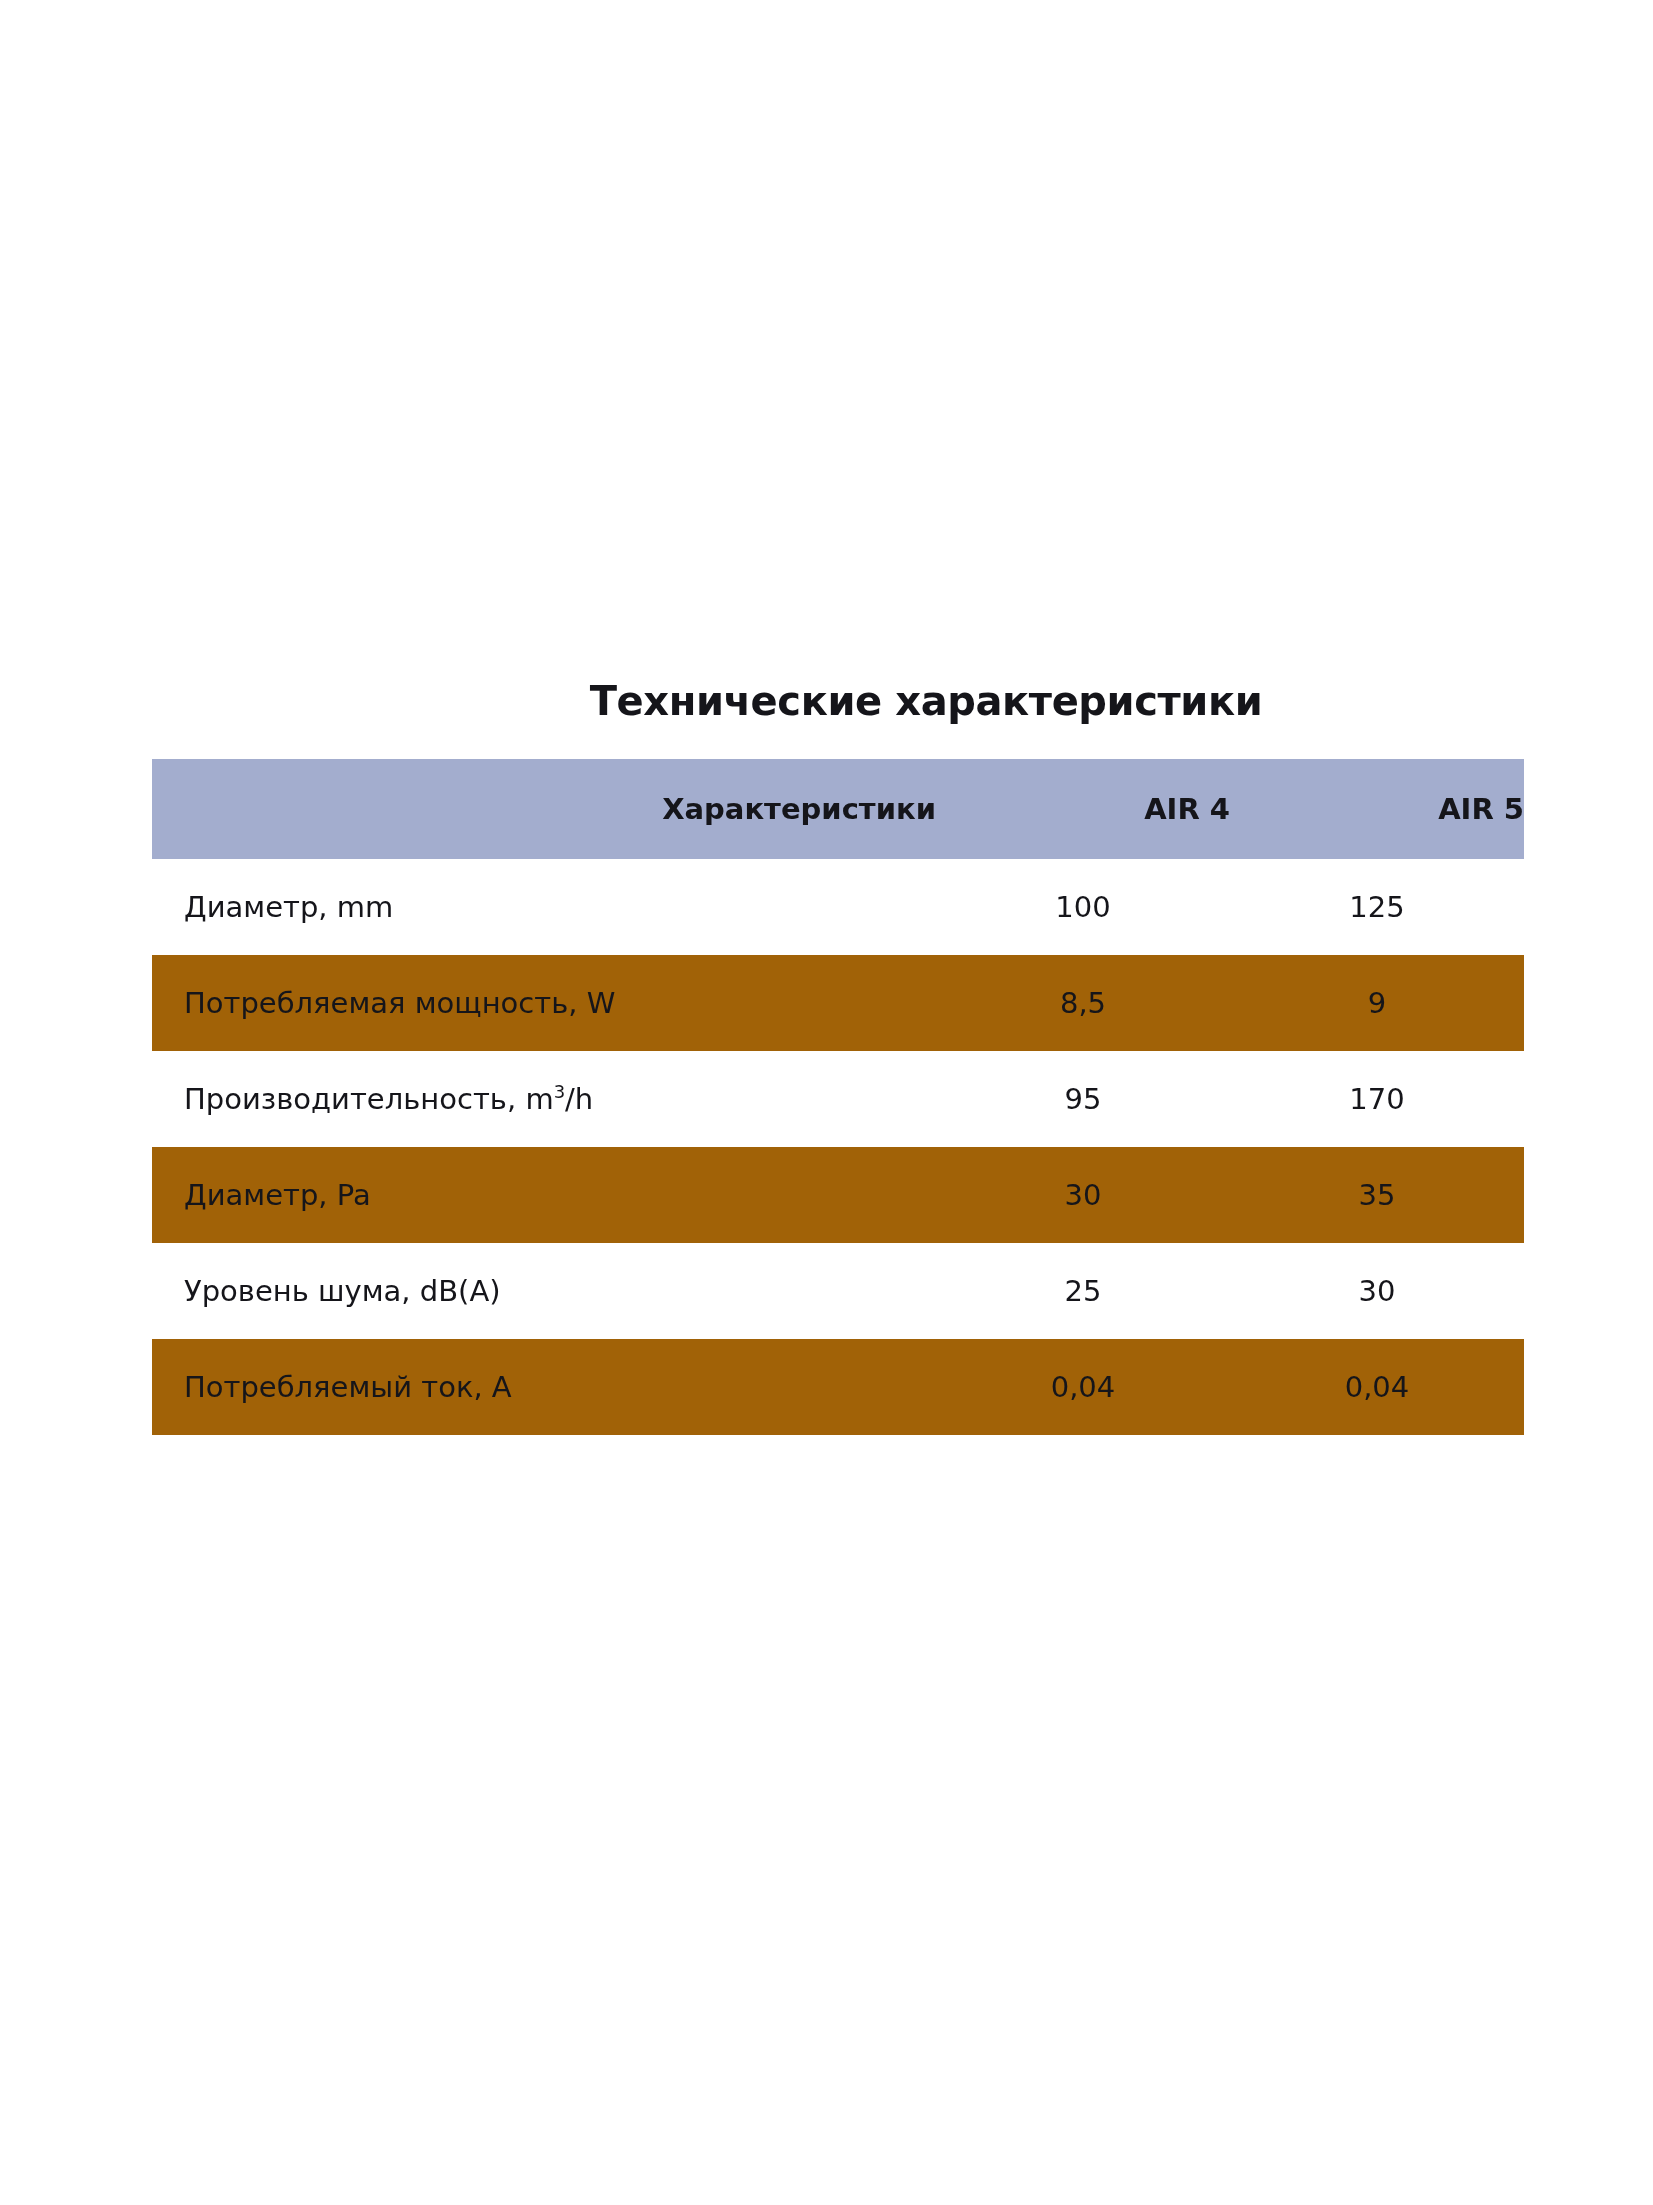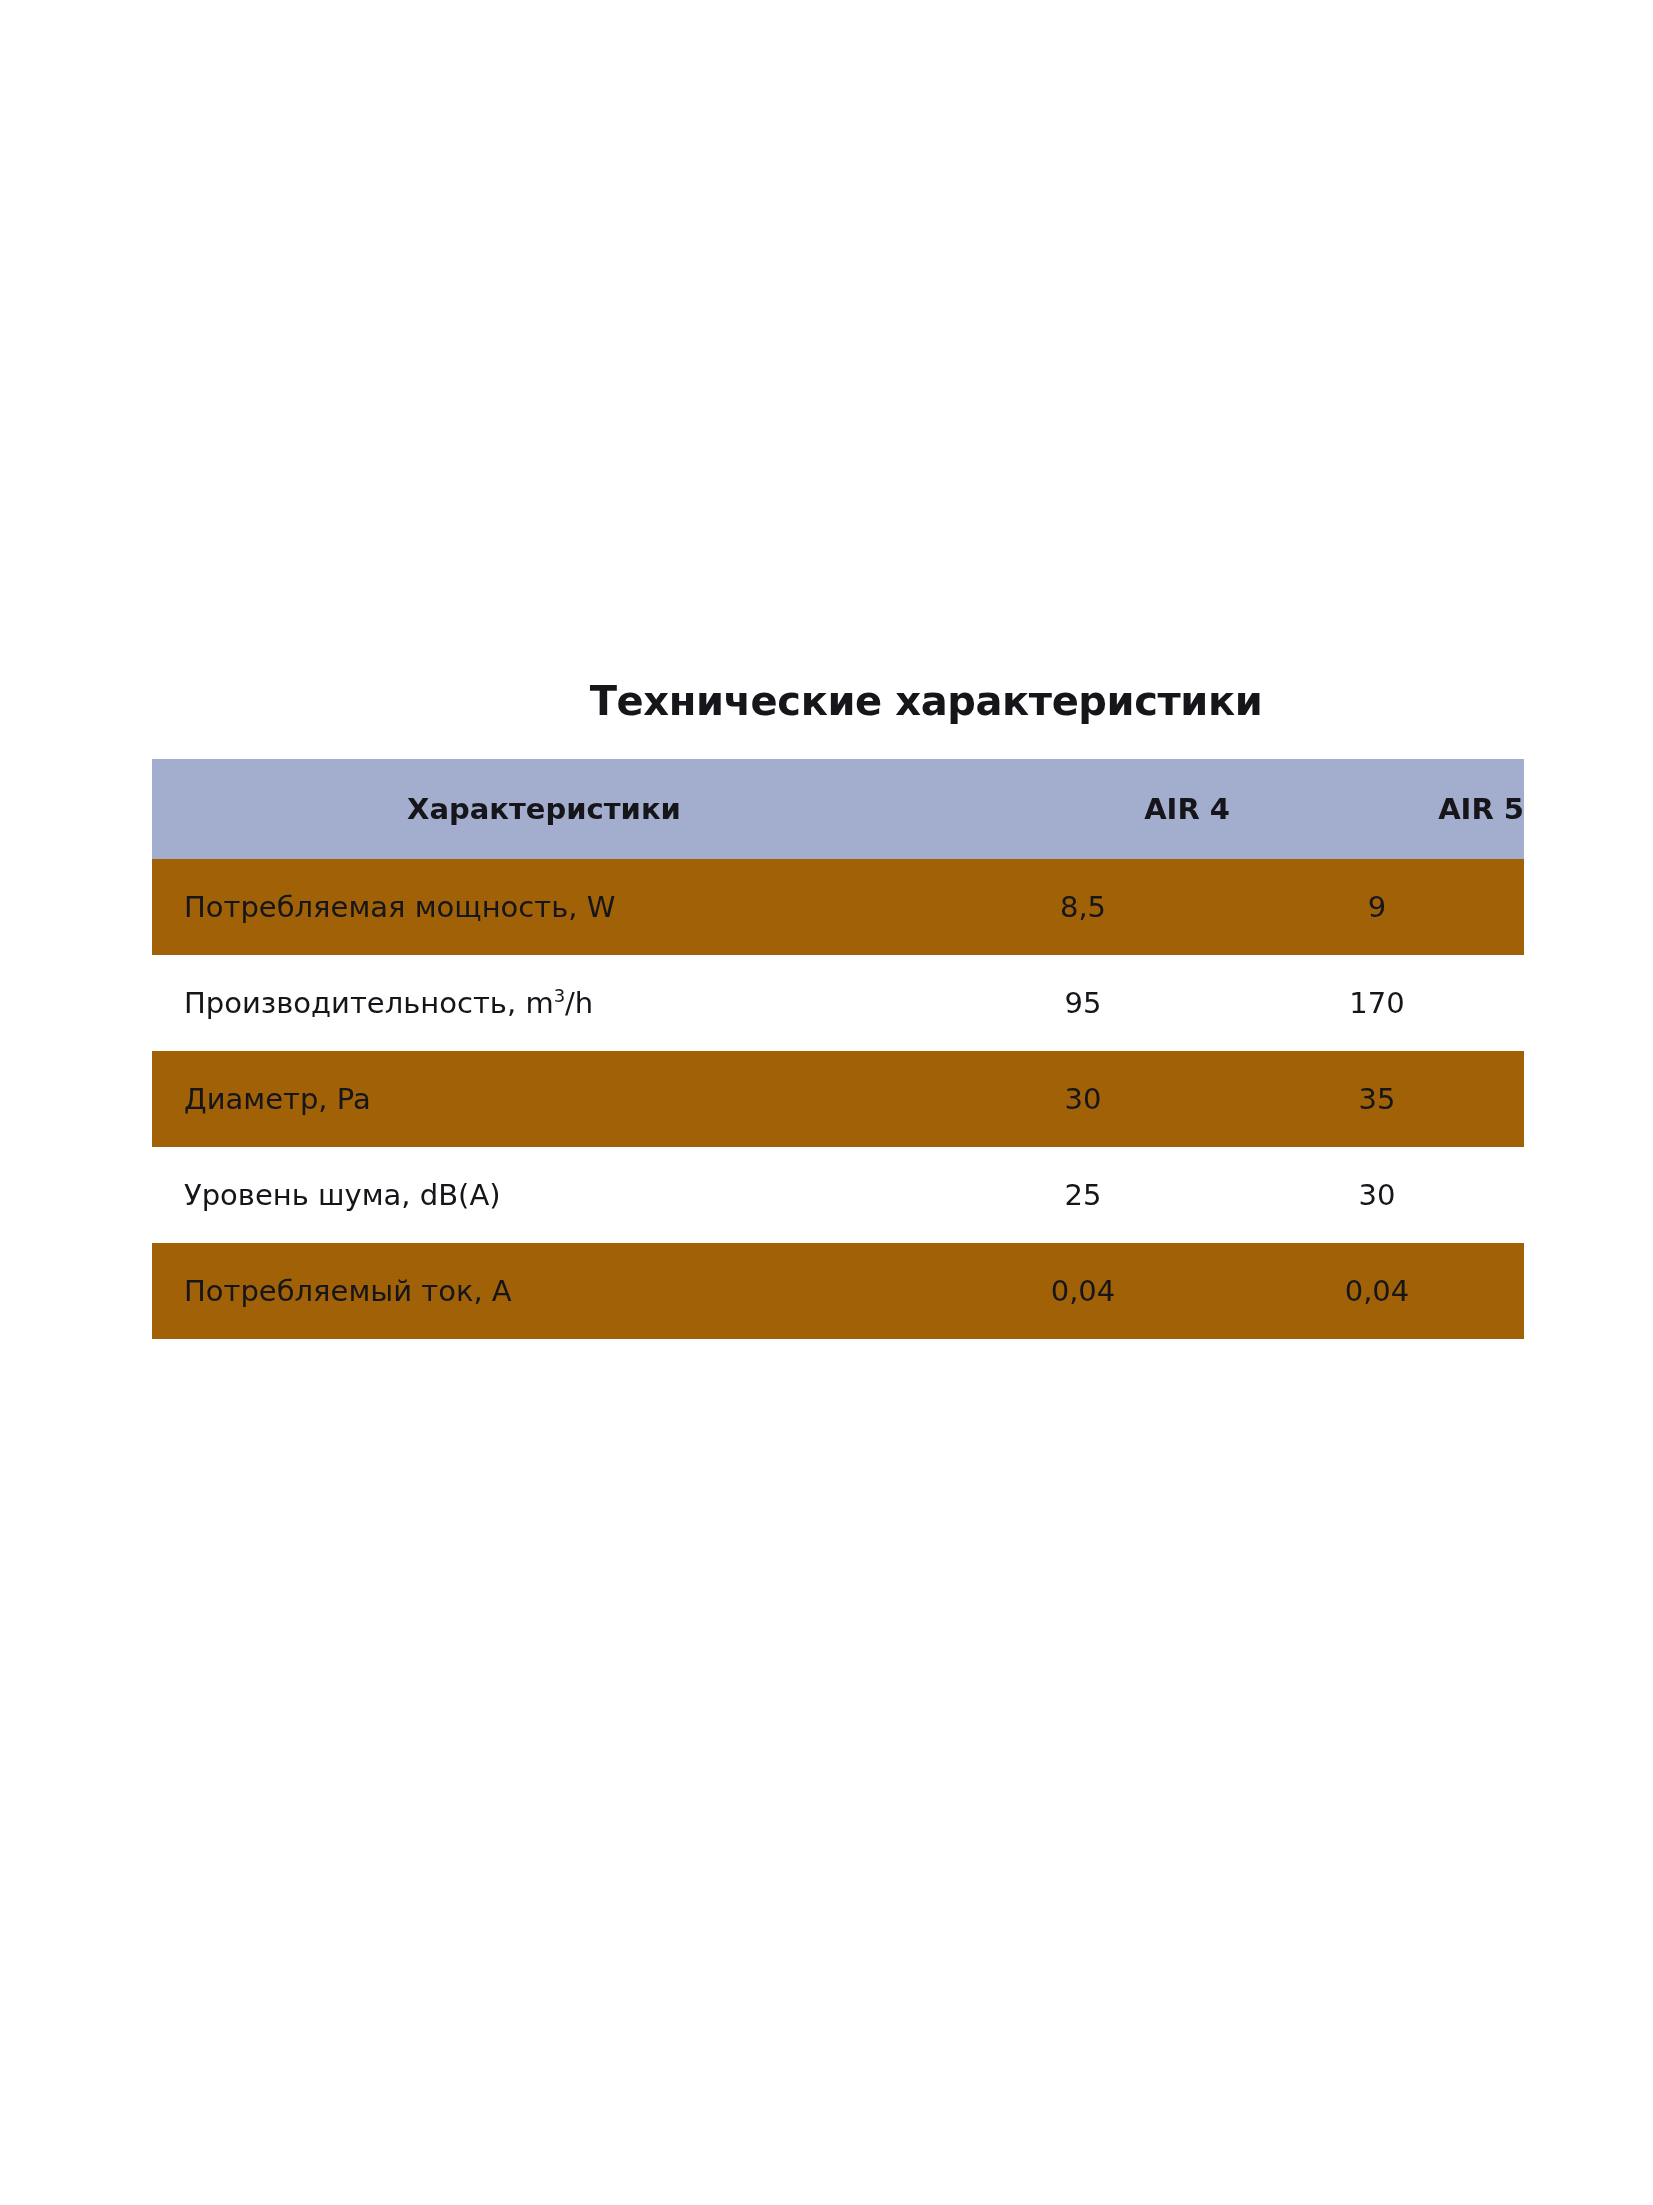--- a/index.html
+++ b/index.html
@@ -49,21 +49,20 @@
     background: #a3adce;
     color: #15151a;
     font-size: 29px;
     font-weight: bold;
     height: 100px;
     padding: 0;
     vertical-align: middle;
     text-align: right;
   }
   table.spec-table thead th.first {
-    text-align: center;
     padding-left: 0;
   }
   table.spec-table tbody td {
     font-size: 29px;
     color: #15151a;
     height: 96px;
     padding: 0;
     vertical-align: middle;
     text-align: center;
     font-weight: normal;
@@ -101,20 +100,25 @@
       </colgroup>
       <thead>
         <tr>
           <th class="first">Характеристики</th>
           <th>AIR 4</th>
           <th>AIR 5</th>
         </tr>
       </thead>
       <tbody>
 
+        <tr class="plain">
+          <td class="label">Диаметр, mm</td>
+          <td>100</td>
+          <td>125</td>
+        </tr>
 
         <tr class="alt">
           <td class="label">Потребляемая мощность, W</td>
           <td>8,5</td>
           <td>9</td>
         </tr>
 
         <tr class="plain">
           <td class="label"><span>Производительность, m</span><sup>3</sup><span>/h</span></td>
           <td>95</td>

